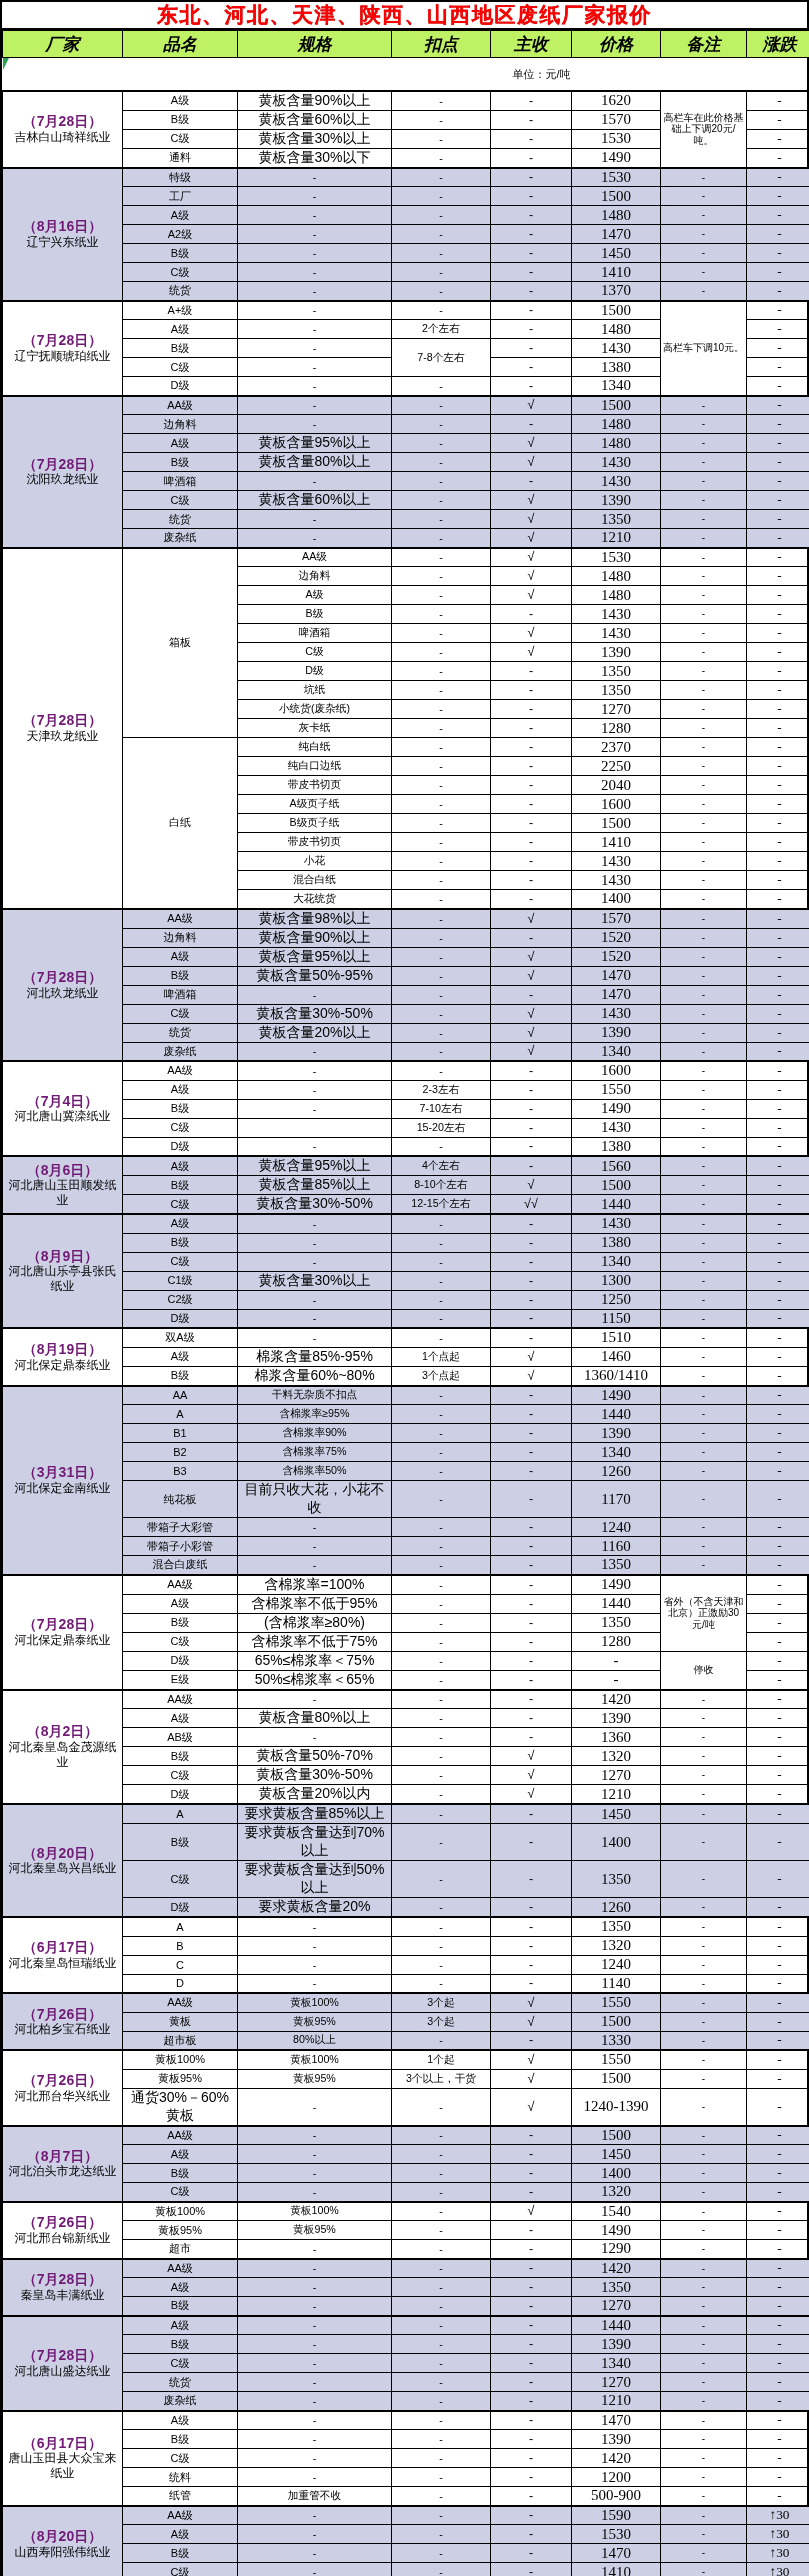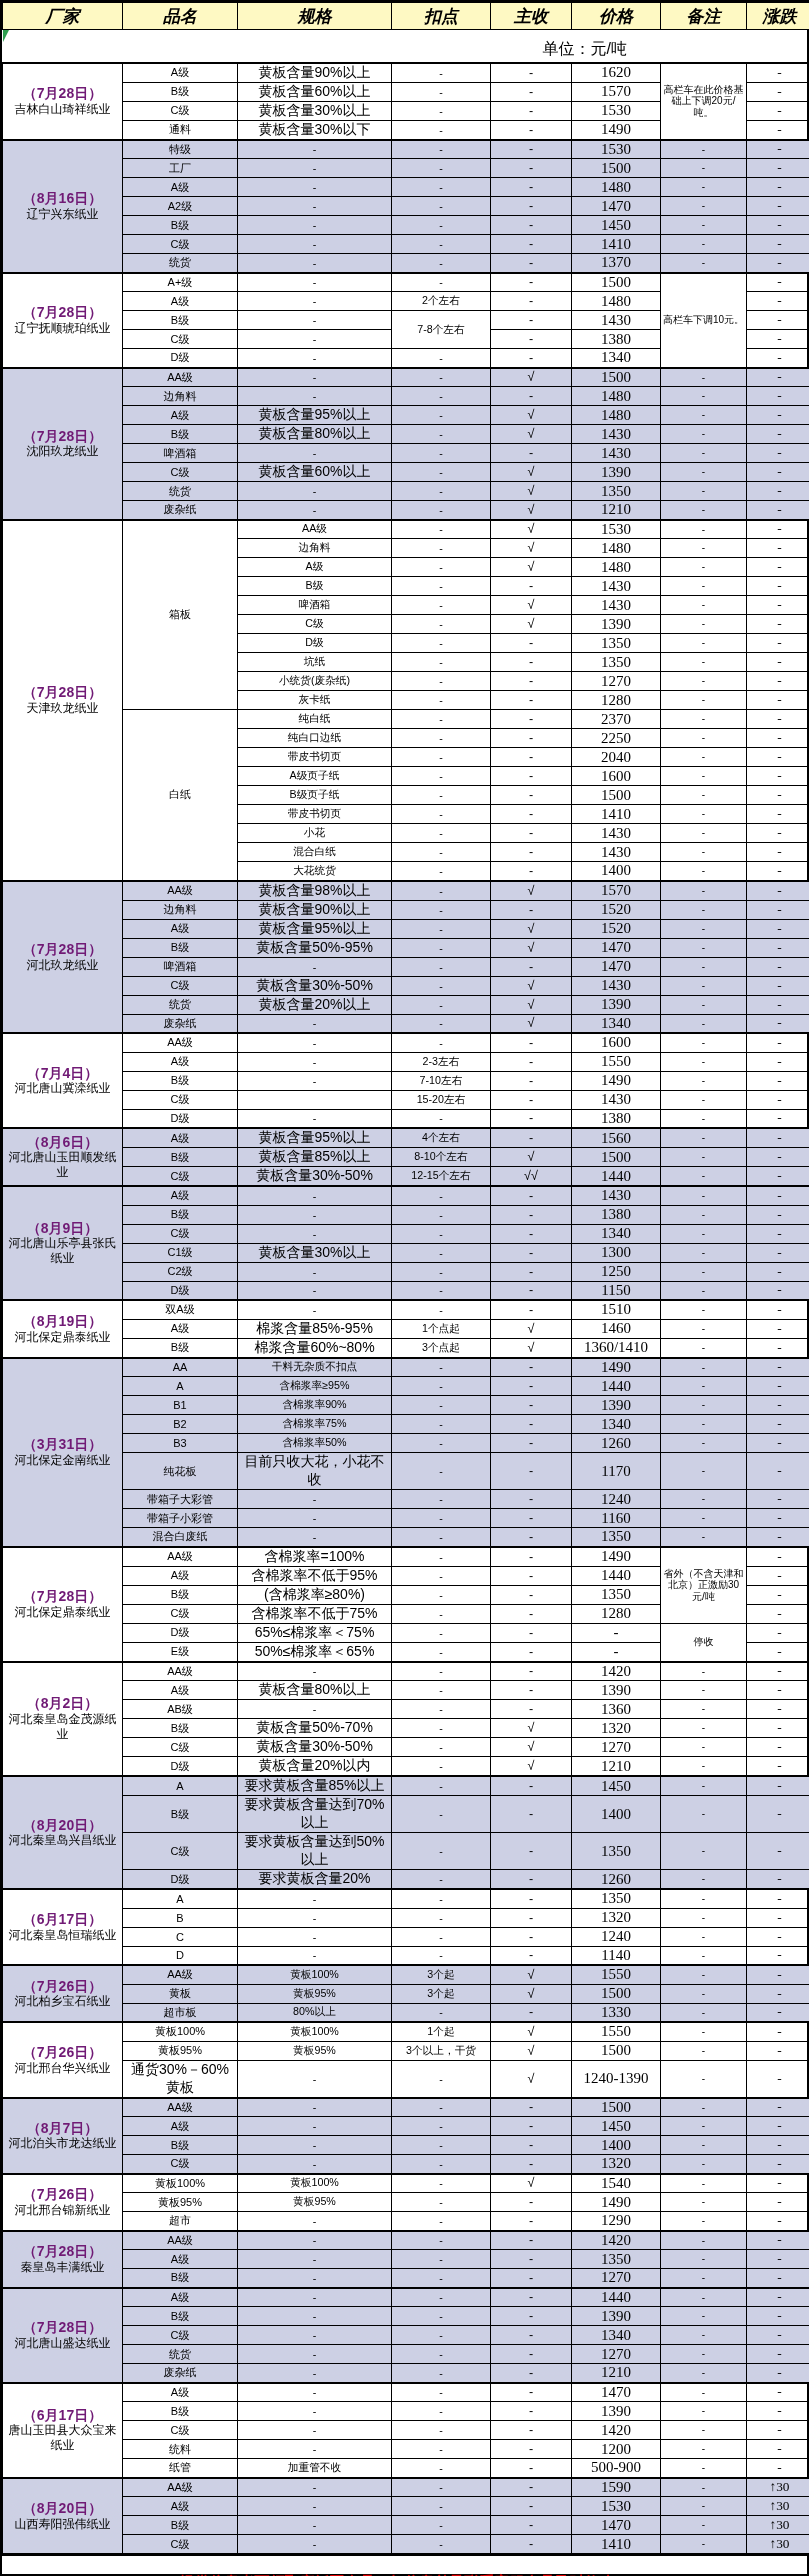--- a/index.html
+++ b/index.html
@@ -2,23 +2,23 @@
 <html style="font-size:12px"><head>
 <meta charset="utf-8">
 <style>
   html,body{margin:0;padding:0;background:#fff;}
   body{font-family:"Liberation Sans","DejaVu Sans",sans-serif;color:#000;}
   .sheet{width:809px;height:2576px;box-sizing:border-box;border:2.2px solid #000;background:#fff;position:relative;}
   .title-row{height:28px;box-sizing:border-box;border-bottom:2.2px solid #000;display:flex;align-items:center;justify-content:center;}
   .title-row .t{color:#ff0000;font-size:21px;font-weight:bold;letter-spacing:1.5px;text-shadow:0 0 0.7px #900;}
   table.main{border-collapse:collapse;table-layout:fixed;width:805px;}
   table.main td,table.main th{border:0.7px solid #000;box-sizing:border-box;text-align:center;vertical-align:middle;padding:0 1.5px;overflow:hidden;}
-  thead th{height:27px;font-size:17px;font-weight:bold;border-bottom:1.5px solid #000;background:#fef9c3;font-style:italic;}
+  thead th{height:27px;font-size:17px;font-weight:bold;border-bottom:1.5px solid #000;background:#bef264;font-style:italic;}
   tr.unit-row td{height:33px;border-left:none;border-right:none;border-top:none;border-bottom:1.5px solid #000;position:relative;text-align:left;}
-  tr.unit-row .u{position:absolute;left:540px;top:9px;font-size:16px;}
+  tr.unit-row .u{position:absolute;left:510px;top:9px;font-size:11px;}
   .green-tri{position:absolute;left:0;top:0;width:0;height:0;border-left:6px solid #2e9e4f;border-bottom:12.6px solid transparent;}
   tbody#rows tr{height:19px;}
   tr.shade td{background:#cdd0e4;}
   tr.fsep td{border-top:2.2px solid #000;}
   td.factory{width:120px;}
   .fdate{color:#701a75;font-weight:bold;font-size:14px;line-height:1.2;}
   .fname{font-size:12px;line-height:1.25;text-align:center;}
   td.c-name{font-size:11px;}
   td.c-name.small{font-size:14px;}
   td.c-spec{font-size:10.7px;}
@@ -28,20 +28,23 @@
   td.c-price{font-family:"Liberation Serif","DejaVu Serif",serif;font-size:15px;}
   td.c-remark{font-size:10px;line-height:1.15;}
   td.c-change{font-family:"Liberation Serif","DejaVu Serif",serif;font-size:13.3px;}
   .footer{height:53px;box-sizing:border-box;border-top:2.2px solid #000;display:flex;flex-direction:column;align-items:center;justify-content:center;gap:7px;}
   .footer div{color:#e00000;font-weight:bold;font-size:15px;line-height:1.3;}
 </style>
 </head>
 <body>
 
 <div class="sheet">
+  <div class="title-row">
+    <span class="t">东北、河北、天津、陕西、山西地区废纸厂家报价</span>
+  </div>
   <table class="main">
     <colgroup>
       <col style="width:120px">
         <col style="width:115px">
         <col style="width:154px">
         <col style="width:99px">
       <col style="width:81px">
         <col style="width:89px">
         <col style="width:86px">
         <col style="width:66px">

